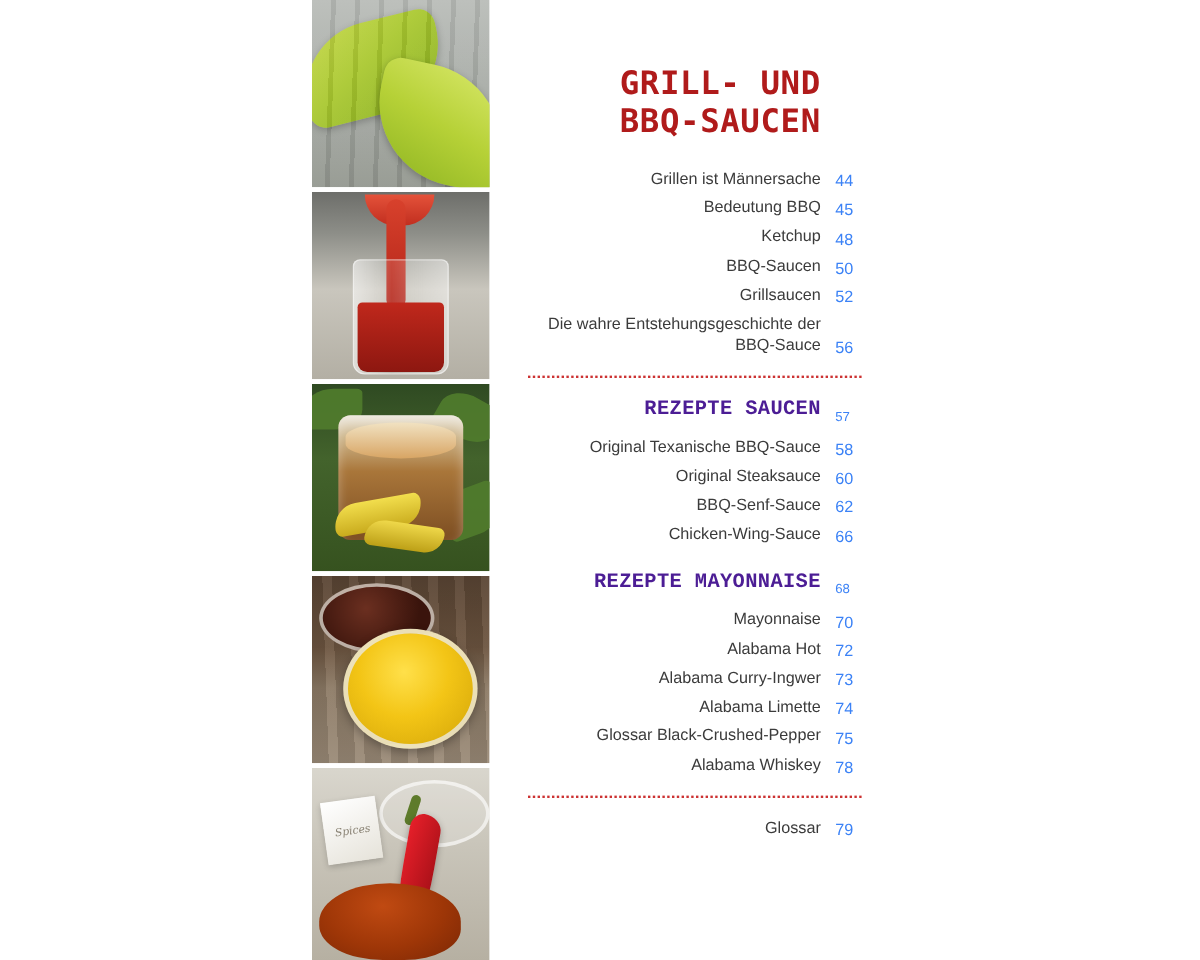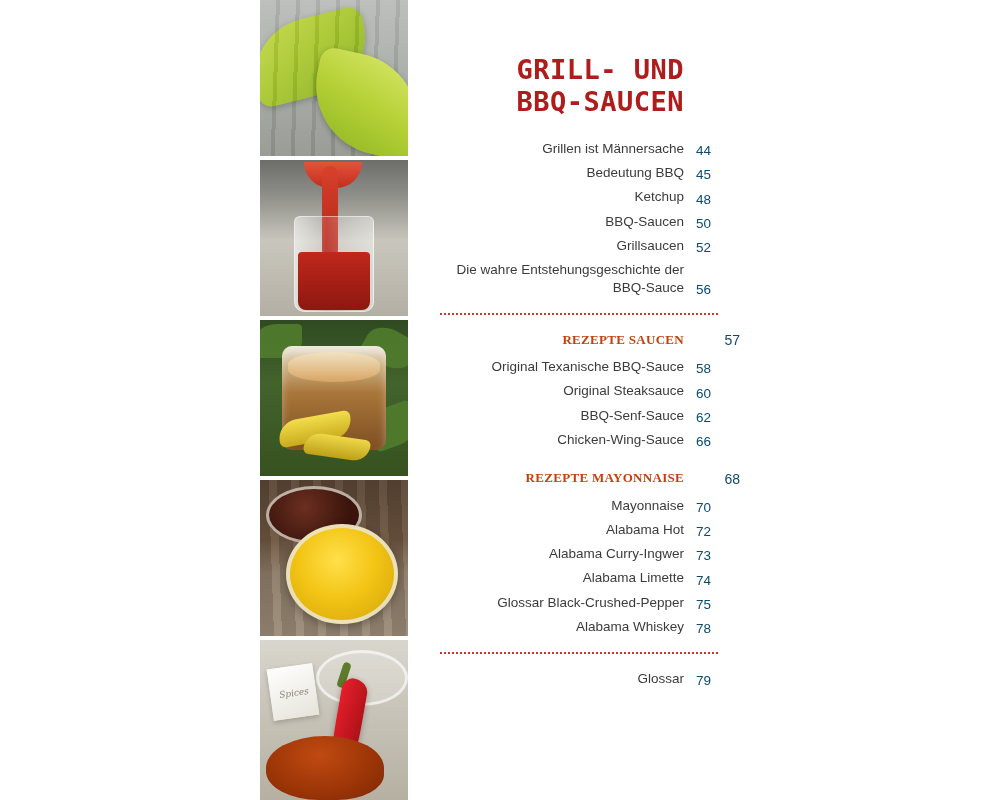--- a/index.html
+++ b/index.html
@@ -275,33 +275,33 @@
     font-size: 13.5px;
     color: #3b3b3b;
     line-height: 1.35;
     padding-right: 0;
   }
   .row .page {
     width: 56px;
     text-align: left;
     padding-left: 12px;
     font-size: 13.5px;
-    color: #0c4a6e;
+    color: #3b82f6;
   }
 
   .row.section .label {
-    font-family: Liberation Serif, serif;
+    font-family: Liberation Mono, monospace;
     font-weight: bold;
-    font-size: 13px;
+    font-size: 17px;
     letter-spacing: .3px;
-    color: #c2410c;
+    color: #4c1d95;
     text-transform: uppercase;
   }
   .row.section { margin-bottom: 10px; margin-top: 4px; }
-  .row.section .page { font-size: 14px; text-align: right; }
+  .row.section .page { font-size: 11px; }
 
   .row.two-line .label { line-height: 1.32; }
 
   .divider {
     width: 278px;
     height: 0;
     border-top: 2px dotted #c33;
     margin: 16px 0 16px 0;
   }
   .spacer-sm { height: 10px; }

